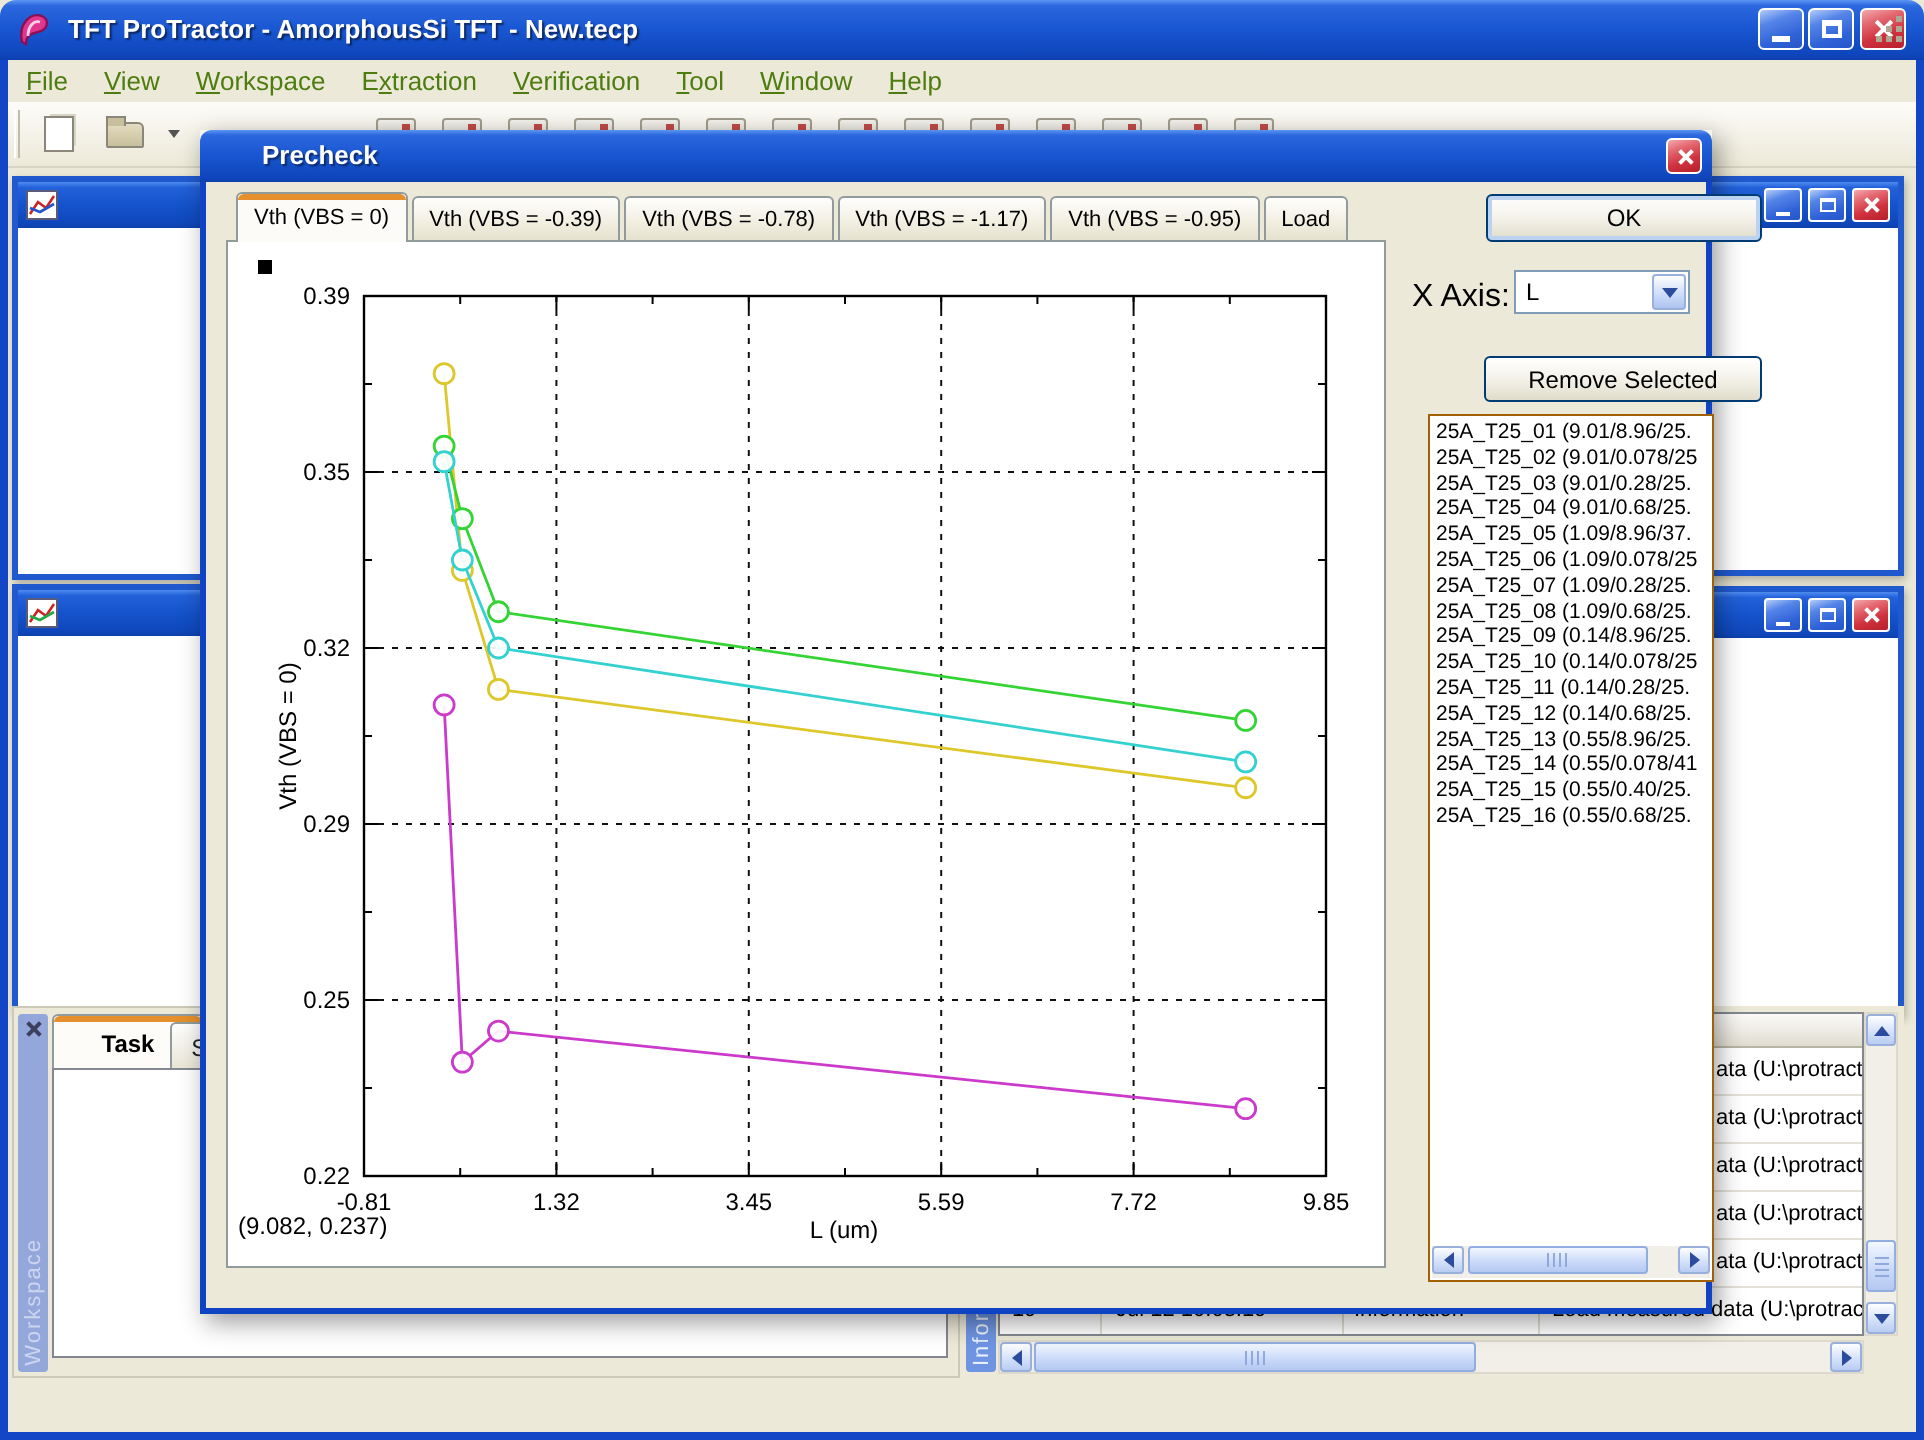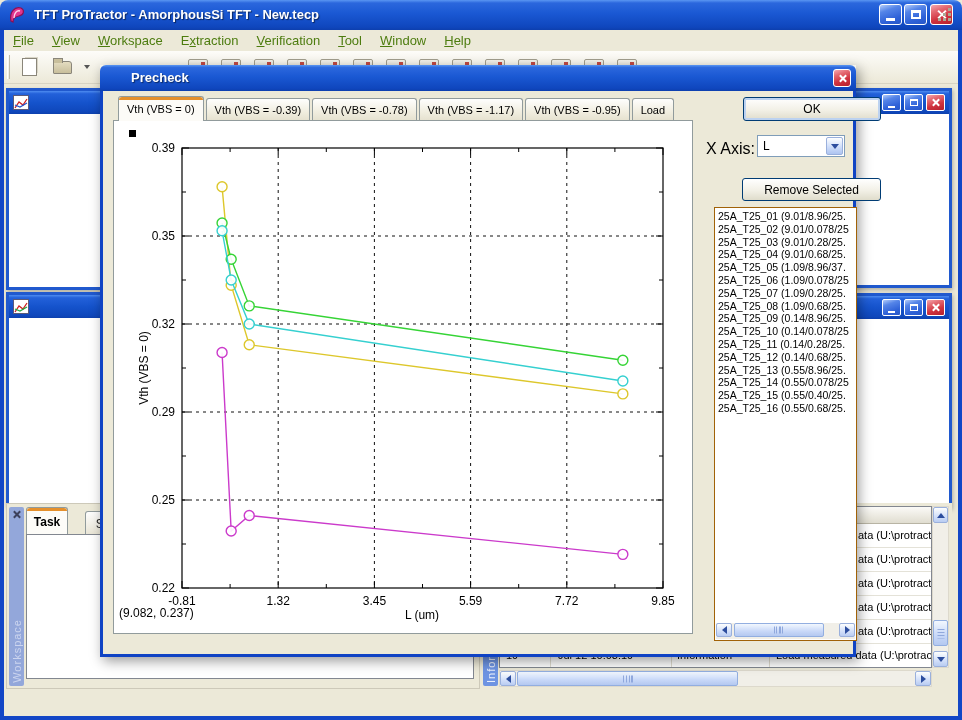--- a/index.html
+++ b/index.html
@@ -60,21 +60,21 @@
   .caption-strip { position:absolute; left:2px; top:3px; width:15px; height:179px; border-radius:2px;
     display:flex; flex-direction:column; align-items:center; justify-content:space-between; padding:3px 0; }
   #task-strip { background:#93a7da; }
   .strip-x { position:relative; width:9px; height:9px; }
   .strip-x::before,.strip-x::after { content:""; position:absolute; left:4px; top:0; width:2px; height:9px; background:#3c405c; }
   .strip-x::before { transform:rotate(45deg);} .strip-x::after { transform:rotate(-45deg);}
   .vtext { writing-mode:vertical-rl; transform:rotate(180deg); font-size:11px; letter-spacing:1px; white-space:nowrap; }
   #task-strip .vtext { color:#ccd5ef; }
   .tp-tab { position:absolute; border:1px solid #919b9c; border-bottom:none; border-radius:3px 3px 0 0;
     display:flex; align-items:center; justify-content:center; font-size:12px; }
-  #task-tab { left:19px; top:3px; width:42px; height:28px; background:#fdfcf8; font-weight:bold; }
+  #task-tab { left:19px; top:3px; width:76px; height:28px; background:#fdfcf8; font-weight:bold; }
   #task-tab::before { content:""; position:absolute; left:0; right:0; top:0; height:3px; background:#e5902c; border-radius:3px 3px 0 0; }
   #step-tab { left:78px; top:7px; width:46px; height:24px; background:linear-gradient(#fefefe,#e8e4d4); color:#222; }
   #task-content { position:absolute; left:19px; top:30px; width:448px; height:145px; background:#fff; border:1px solid #828790; }
 
   #info-panel { left:481px; top:503px; width:471px; height:186px; background:#ece9d8; z-index:8; position:absolute; }
   #info-strip { background:#6e94e2; }
   #info-strip .vtext { color:#e9effc; overflow:hidden; max-height:150px; }
   #info-table { position:absolute; left:18px; top:3px; width:433px; height:162px; background:#fff; border:1px solid #828790; overflow:hidden; }
   .info-header { height:17px; background:linear-gradient(#fbfaf7,#e0ddd0); border-bottom:1px solid #b8b4a4; }
   .info-row { height:24px; border-bottom:1px solid #e4e2d8; position:relative; font-size:11px; }
@@ -500,21 +500,21 @@
           <div class="list-item">25A_T25_04 (9.01/0.68/25.</div>
           <div class="list-item">25A_T25_05 (1.09/8.96/37.</div>
           <div class="list-item">25A_T25_06 (1.09/0.078/25</div>
           <div class="list-item">25A_T25_07 (1.09/0.28/25.</div>
           <div class="list-item">25A_T25_08 (1.09/0.68/25.</div>
           <div class="list-item">25A_T25_09 (0.14/8.96/25.</div>
           <div class="list-item">25A_T25_10 (0.14/0.078/25</div>
           <div class="list-item">25A_T25_11 (0.14/0.28/25.</div>
           <div class="list-item">25A_T25_12 (0.14/0.68/25.</div>
           <div class="list-item">25A_T25_13 (0.55/8.96/25.</div>
-          <div class="list-item">25A_T25_14 (0.55/0.078/25</div>
+          <div class="list-item">25A_T25_14 (0.55/0.078/41</div>
           <div class="list-item">25A_T25_15 (0.55/0.40/25.</div>
           <div class="list-item">25A_T25_16 (0.55/0.68/25.</div>
         </div>
       <div id="list-hscroll">
         <span class="sb-btn" style="left:0;top:0;width:16px;height:14px;">
             <i class="tri-left"></i>
           </span>
         <span class="sb-thumb" style="left:18px;top:0;width:90px;height:14px;">
             <i class="thumb-grip-h"></i>
           </span>

